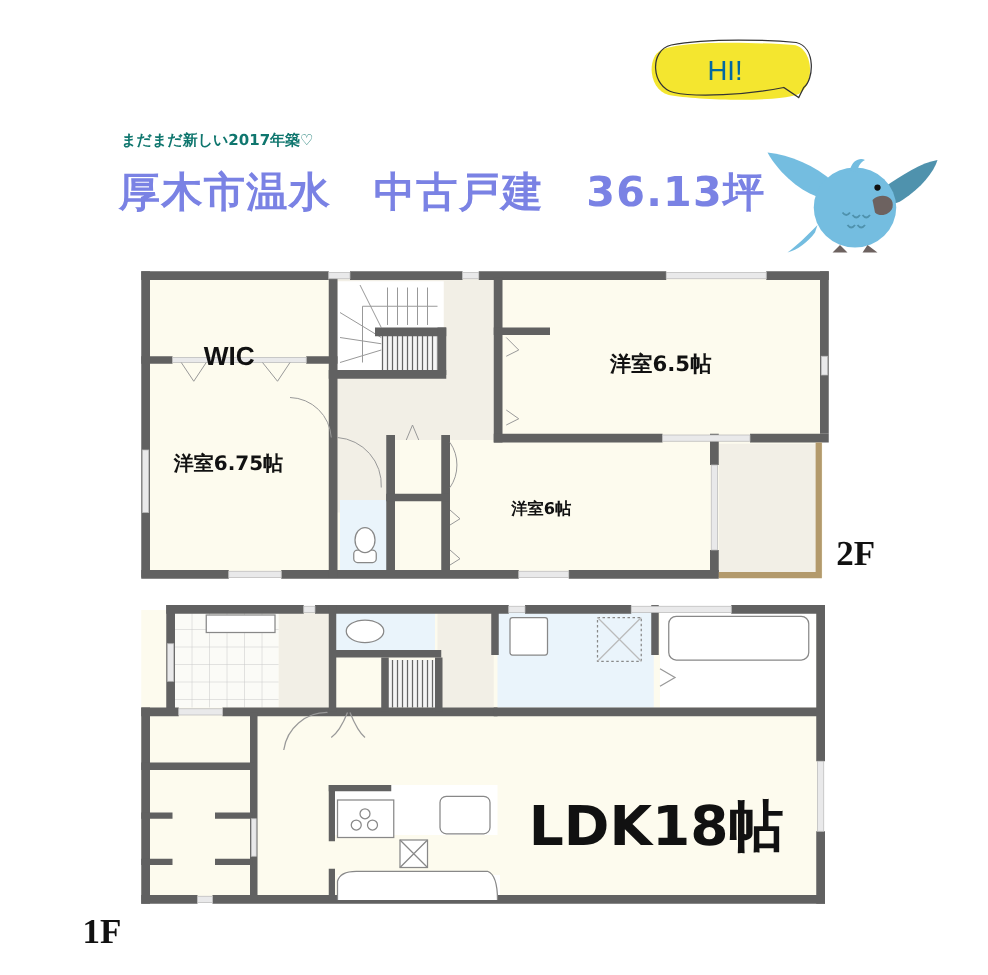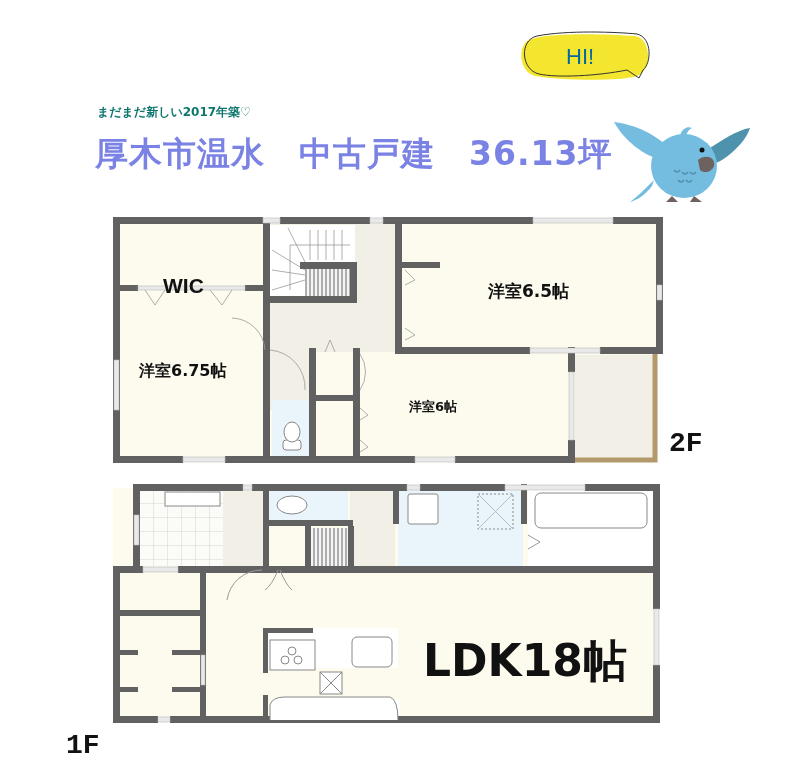--- a/index.html
+++ b/index.html
@@ -3,21 +3,21 @@
 <meta charset="utf-8">
 <style>
   html,body{margin:0;padding:0;background:#ffffff;}
   body{width:790px;height:780px;position:relative;overflow:hidden;font-family:"DejaVu Sans",sans-serif;}
   .abs{position:absolute;}
   .subtitle{left:97px;top:104px;font-size:12px;color:#0f766e;font-weight:bold;letter-spacing:0px;white-space:nowrap;}
   .title{left:95px;top:132px;font-size:33px;color:#7a82e4;font-weight:bold;white-space:nowrap;letter-spacing:1px;}
   .bubble{left:517px;top:30px;width:136px;height:52px;}
   .bubble-text{left:566px;top:44px;font-size:22px;color:#0369a1;font-family:"Liberation Sans",sans-serif;}
   .bird{left:612px;top:110px;width:140px;height:100px;}
-  .floor-label{font-family:Liberation Mono, monospace;font-weight:bold;font-size:28px;color:#111;}
+  .floor-label{font-family:Liberation Serif, serif;font-weight:bold;font-size:28px;color:#111;}
   .room-label{font-family:"DejaVu Sans",sans-serif;font-weight:bold;color:#111;white-space:nowrap;}
   svg.plan{position:absolute;left:0;top:0;}
 </style>
 </head>
 <body>
 
 <div class="abs subtitle">まだまだ新しい2017年築♡</div>
 <div class="abs title">厚木市温水　中古戸建　36.13坪</div>
 
 <svg class="abs bubble" viewBox="0 0 136 52" width="136" height="52" style="left:517px;top:30px;overflow:visible">

